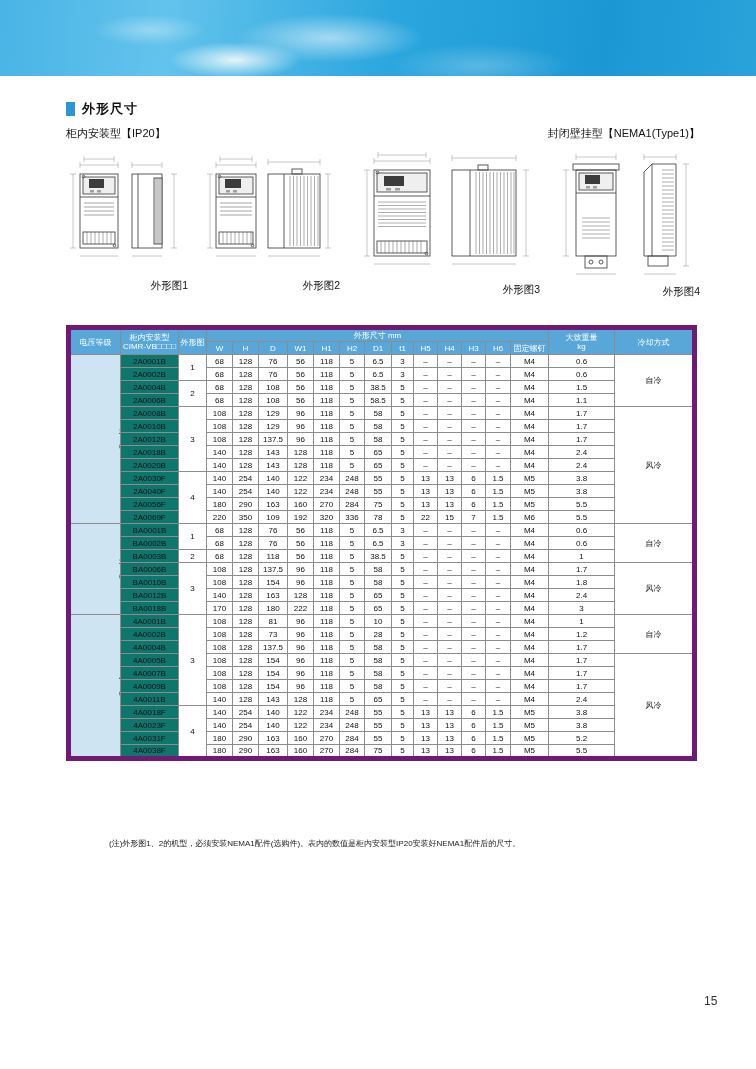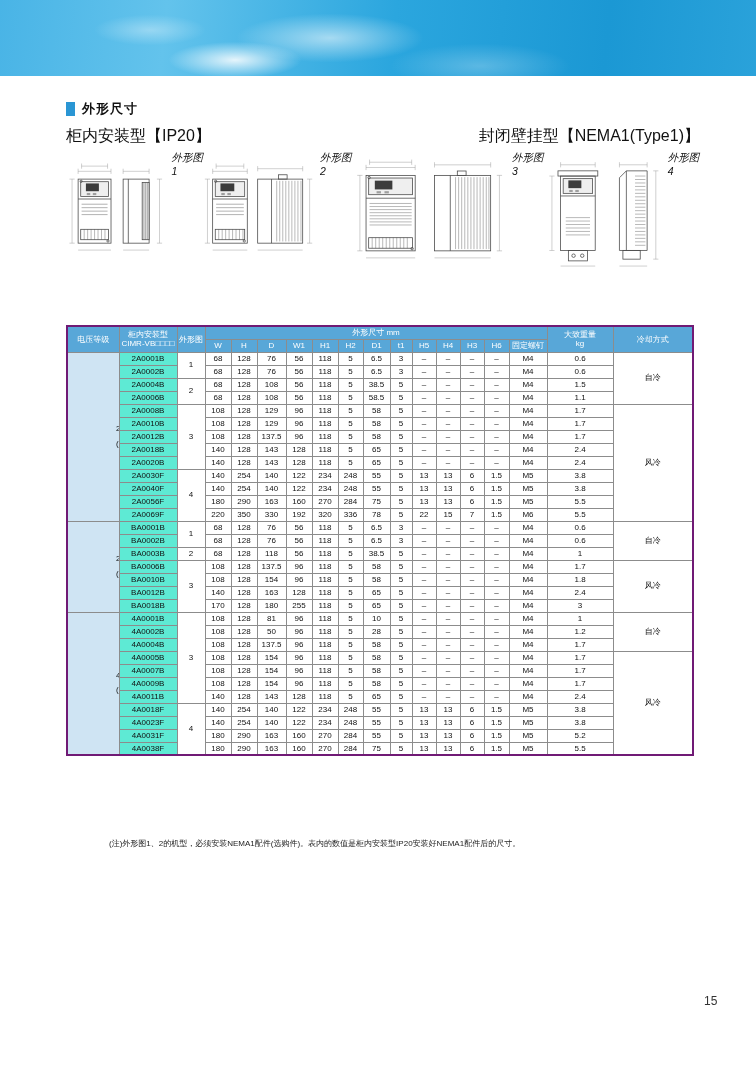--- a/index.html
+++ b/index.html
@@ -16,34 +16,34 @@
       radial-gradient(ellipse 80px 22px at 150px 30px, rgba(255,255,255,0.35), rgba(255,255,255,0) 70%),
       radial-gradient(ellipse 120px 30px at 480px 66px, rgba(255,255,255,0.25), rgba(255,255,255,0) 75%),
       linear-gradient(96deg, #49b4e6 0%, #63c3ec 22%, #2ba6de 52%, #1b98d4 80%, #2aa2da 100%);
   }
 
   
   .section-header { position:absolute; top:100px; left:66px; display:flex; align-items:center; }
   .section-square { width:9px; height:14px; background:#2a96d4; margin-right:7px; }
   .section-title { font-size:13px; font-weight:bold; color:#111; letter-spacing:1px; }
 
-  .type-labels { position:absolute; top:126px; left:66px; width:634px; display:flex; justify-content:space-between; font-size:16px; color:#111; }
+  .type-labels { position:absolute; top:126px; left:66px; width:634px; display:flex; justify-content:space-between; font-size:11px; color:#111; }
 
   
   .figures { position:absolute; top:148px; left:66px; width:634px; height:160px; display:flex; justify-content:space-between; align-items:flex-start; }
-  .figure { display:flex; align-items:flex-start;font-style:italic; }
+  .figure { display:flex; flex-direction:column; align-items:flex-end; }
   .figure .caption { font-size:10.5px; color:#111; margin-top:3px; }
 
   
-  .dim-table { position:absolute; top:325px; left:66px; width:626px; border-collapse:collapse; table-layout:fixed; font-size:8px; color:#111; border:2px solid #701a75; }
+  .dim-table { position:absolute; top:325px; left:66px; width:626px; border-collapse:collapse; table-layout:fixed; font-size:8px; color:#111; border:5px solid #701a75; }
   .dim-table th, .dim-table td { border:1px solid #8c8c8c; text-align:center; vertical-align:middle; padding:1px 0; height:13px; line-height:1.15; overflow:hidden; white-space:nowrap; }
   .dim-table thead th { background:#58a7d8; color:#ffffff; font-weight:normal; }
   .voltage-cell { background:#cfe4f3; font-size:8px; }
   .voltage-cell div { line-height:1.8;padding-left:48px; }
-  .model-cell { background:#5eead4; }
+  .model-cell { background:#0f766e; }
   .figure-cell, .dim-cell, .weight-cell, .cooling-cell { background:#ffffff; }
 
   .footnote { position:absolute; top:839px; left:66px; width:634px; font-size:8px; color:#222; line-height:1.3;padding-left:43px; }
 
   .page-number { position:absolute; top:994px; left:704px; font-size:12px; color:#333; }
 
   svg { display:block; }
 </style>
 </head>
 <body>
@@ -509,21 +509,21 @@
           <td class="dim-cell">13</td>
           <td class="dim-cell">6</td>
           <td class="dim-cell">1.5</td>
           <td class="dim-cell">M5</td>
           <td class="weight-cell">5.5</td>
         </tr>
         <tr>
           <td class="model-cell">2A0069F</td>
           <td class="dim-cell">220</td>
           <td class="dim-cell">350</td>
-          <td class="dim-cell">330</td>
+          <td class="dim-cell">109</td>
           <td class="dim-cell">192</td>
           <td class="dim-cell">320</td>
           <td class="dim-cell">336</td>
           <td class="dim-cell">78</td>
           <td class="dim-cell">5</td>
           <td class="dim-cell">22</td>
           <td class="dim-cell">15</td>
           <td class="dim-cell">7</td>
           <td class="dim-cell">1.5</td>
           <td class="dim-cell">M6</td>
@@ -638,21 +638,21 @@
           <td class="dim-cell">–</td>
           <td class="dim-cell">–</td>
           <td class="dim-cell">M4</td>
           <td class="weight-cell">2.4</td>
         </tr>
         <tr>
           <td class="model-cell">BA0018B</td>
           <td class="dim-cell">170</td>
           <td class="dim-cell">128</td>
           <td class="dim-cell">180</td>
-          <td class="dim-cell">255</td>
+          <td class="dim-cell">222</td>
           <td class="dim-cell">118</td>
           <td class="dim-cell">5</td>
           <td class="dim-cell">65</td>
           <td class="dim-cell">5</td>
           <td class="dim-cell">–</td>
           <td class="dim-cell">–</td>
           <td class="dim-cell">–</td>
           <td class="dim-cell">–</td>
           <td class="dim-cell">M4</td>
           <td class="weight-cell">3</td>
@@ -677,21 +677,21 @@
           <td class="dim-cell">–</td>
           <td class="dim-cell">–</td>
           <td class="dim-cell">M4</td>
           <td class="weight-cell">1</td>
           <td class="cooling-cell" rowspan="3">自冷</td>
         </tr>
         <tr>
           <td class="model-cell">4A0002B</td>
           <td class="dim-cell">108</td>
           <td class="dim-cell">128</td>
-          <td class="dim-cell">50</td>
+          <td class="dim-cell">73</td>
           <td class="dim-cell">96</td>
           <td class="dim-cell">118</td>
           <td class="dim-cell">5</td>
           <td class="dim-cell">28</td>
           <td class="dim-cell">5</td>
           <td class="dim-cell">–</td>
           <td class="dim-cell">–</td>
           <td class="dim-cell">–</td>
           <td class="dim-cell">–</td>
           <td class="dim-cell">M4</td>

